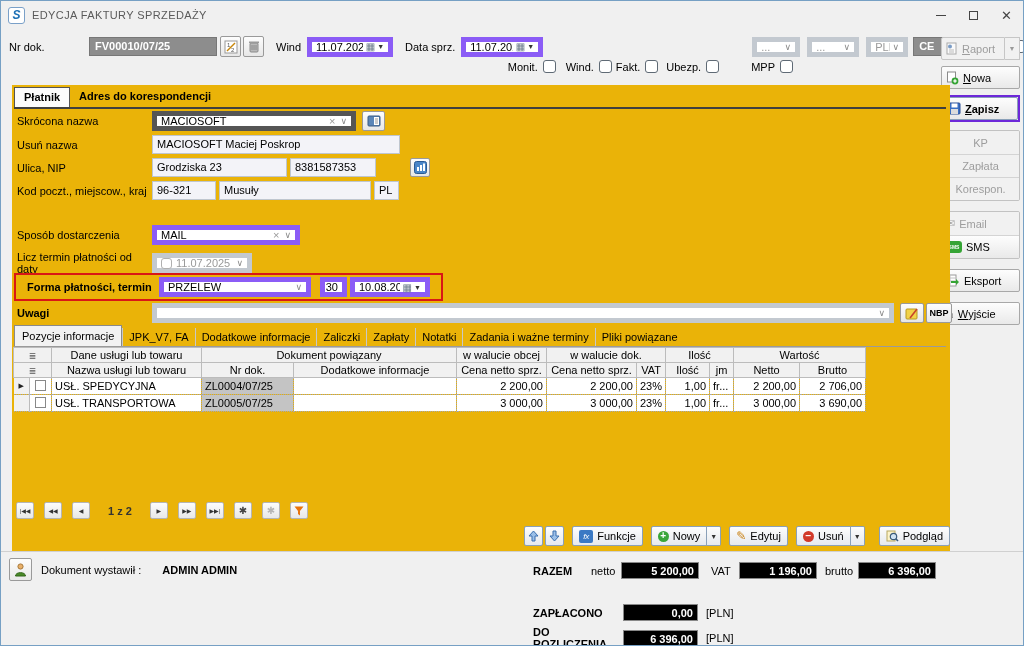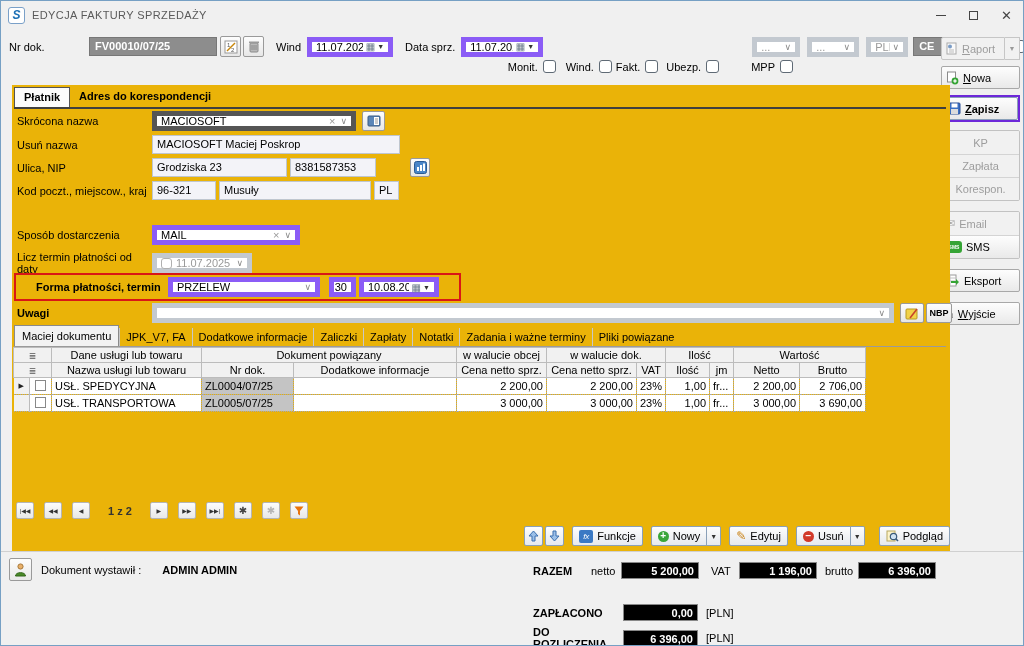--- a/index.html
+++ b/index.html
@@ -57,21 +57,21 @@
   .main { position:absolute; left:3px; top:84px; width:938px; height:466px; background:#eab308;margin-left:8px; }
   .tabstrip1 { position:absolute; left:2px; top:2px; width:932px; display:flex;
                border-bottom:2px solid #3f3f3f; }
   .tab1 { font-weight:bold; font-size:11px; padding:3px 9px 4px; }
   .tab1.active { border:1px solid #555; border-bottom:none; background:#fcfcfc; }
   .frow { position:absolute; left:5px; display:flex; align-items:center; }
   .flabel { width:135px; font-size:11px; flex:none; }
   .field { background:#f3f3f8; border:1px solid #bfc6cf; height:19px; font-size:11px;
            padding:0 4px; line-height:17px; white-space:nowrap; overflow:hidden; }
   .redwrap { position:absolute; left:2px; top:188px; border:2px solid #d91616;
-             display:flex; align-items:center; padding:2px 20px; }
+             display:flex; align-items:center; padding:2px 11px; }
   .redwrap .flabel { width:132px; font-weight:bold; }
   .tabstrip2 { position:absolute; left:2px; top:240px; width:932px; display:flex;
                align-items:flex-end; border-bottom:1px solid #9a9a9a; }
   .dtab { font-size:11px; padding:3px 6px; border-left:1px solid #c8c8c8; white-space:nowrap; }
   .dtab:first-child { border-left:none; }
   .dtab.active { border:1px solid #8a8a8a; border-bottom:none; background:#f2f2f2; padding:4px 7px; }
   
   .itemtable { position:absolute; left:1px; top:262px; border-collapse:collapse; table-layout:fixed; }
   .itemtable th { background:#f1f1f1; border:1px solid #bcbcbc; font-weight:normal; font-size:11px;
                   padding:1px 2px; text-align:center; overflow:hidden; white-space:nowrap; }
@@ -370,21 +370,21 @@
       <span class="sqbtn" style="margin-left:6px;width:24px;height:20px">
         <svg width="14" height="13" viewBox="0 0 14 13">
             <rect x="1" y="2" width="11" height="10" rx="1" fill="#f2d24a" stroke="#b89a20"></rect>
             <line x1="12" y1="2" x2="5" y2="11" stroke="#c8432a" stroke-width="1.6"></line>
           </svg>
       </span>
       <span class="sqbtn" style="margin-left:2px;width:26px;height:20px;font-size:9px;font-weight:bold">NBP</span>
     </div>
 
     <div class="tabstrip2">
-      <span class="dtab active">Maciej dokumentu</span>
+      <span class="dtab active">Pozycje informacje</span>
       <span class="dtab">JPK_V7, FA</span>
       <span class="dtab">Dodatkowe informacje</span>
       <span class="dtab">Zaliczki</span>
       <span class="dtab">Zapłaty</span>
       <span class="dtab">Notatki</span>
       <span class="dtab">Zadania i ważne terminy</span>
       <span class="dtab">Pliki powiązane</span>
     </div>
 
     <table class="itemtable">

